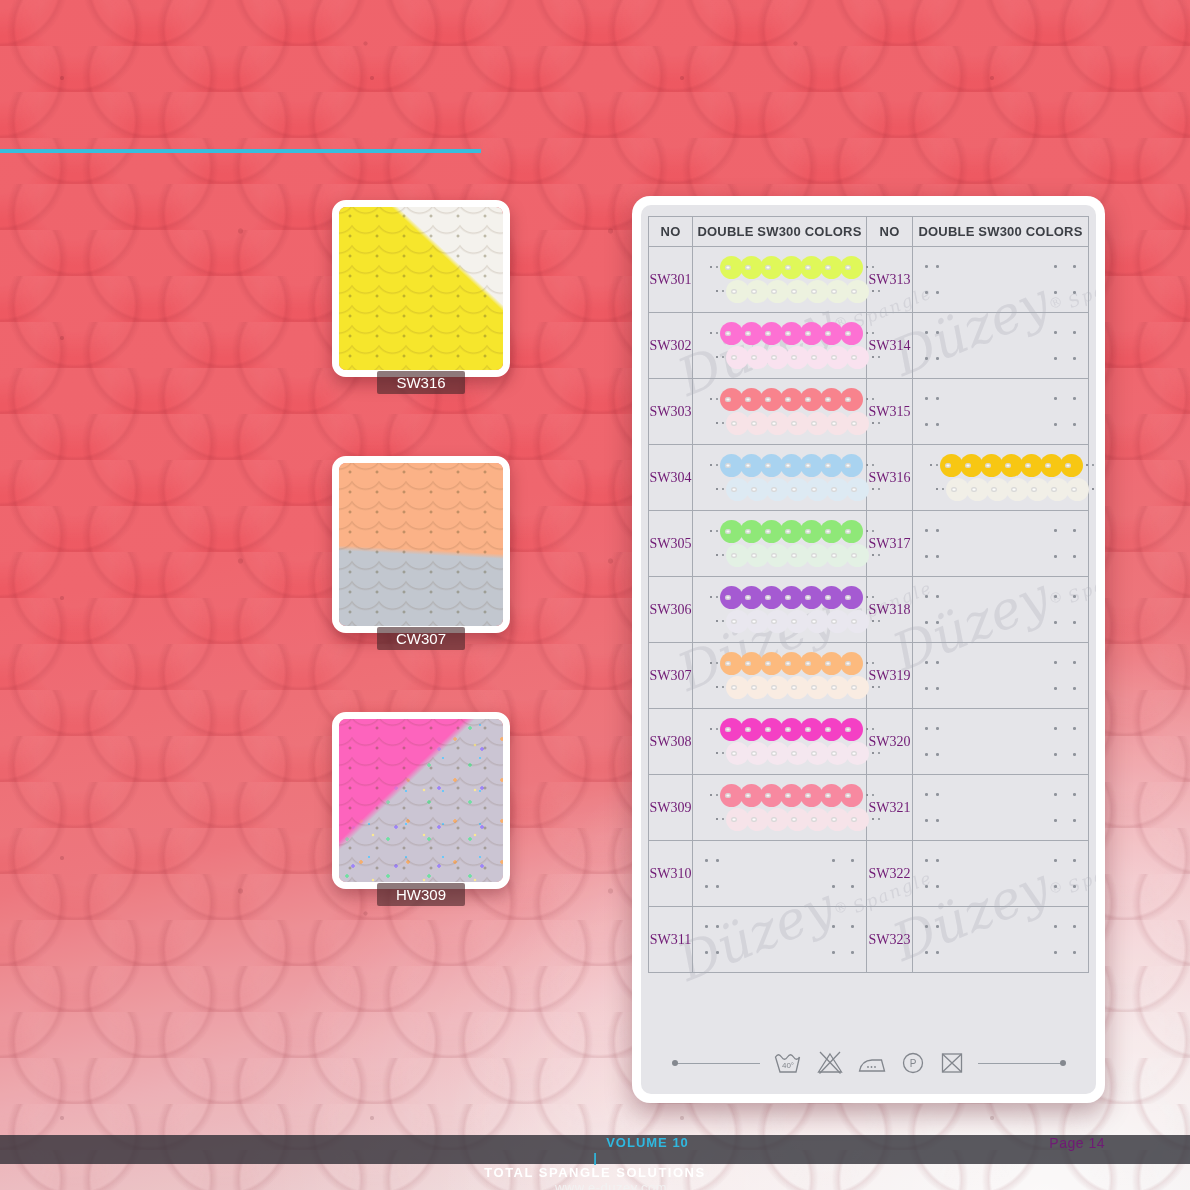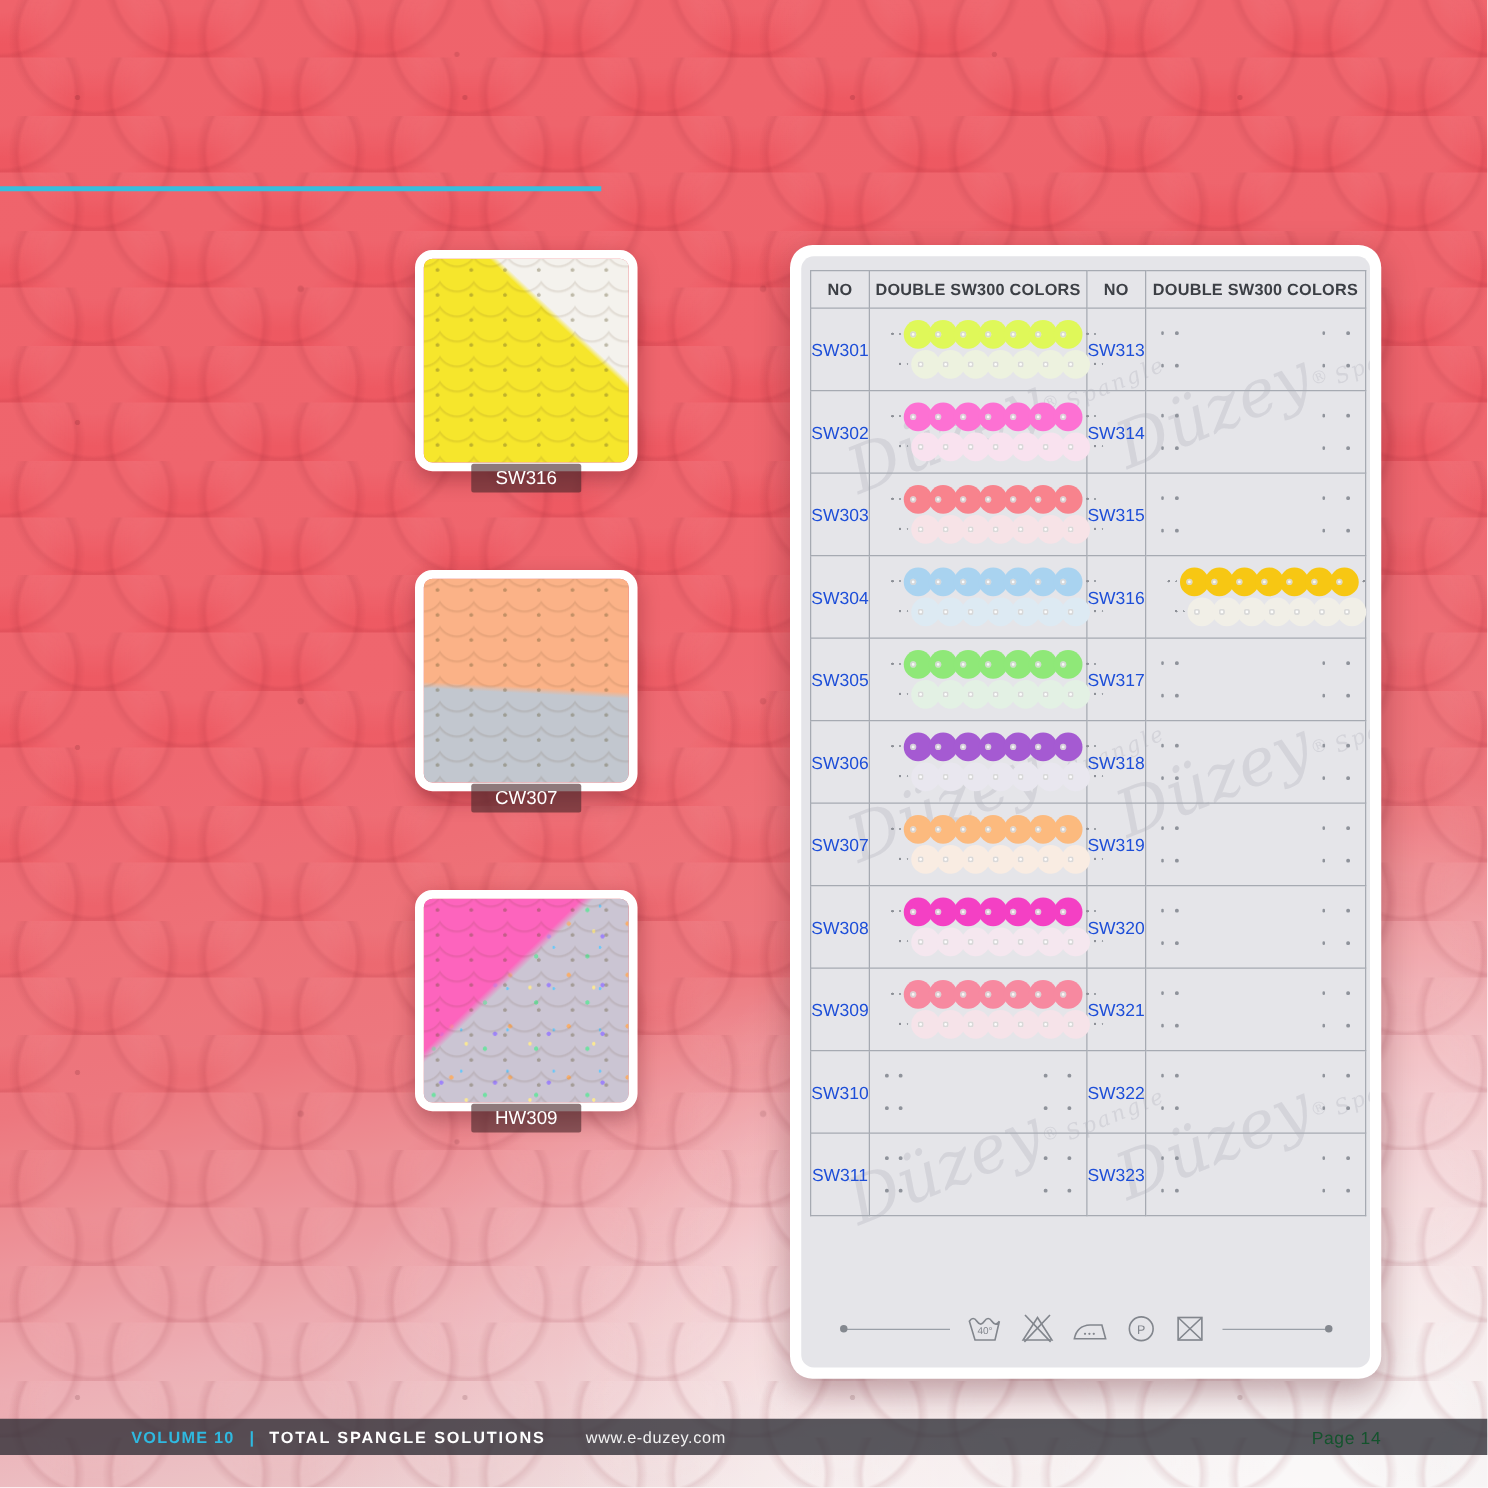--- a/index.html
+++ b/index.html
@@ -63,21 +63,21 @@
     border-radius:18px;box-shadow:0 10px 26px rgba(80,10,20,.35);padding:0;}
   .panel-inner{position:absolute;inset:9px;background:#e5e5e9;border-radius:10px;overflow:hidden;}
   .wm{position:absolute;color:rgba(125,125,145,.16);font-family:"DejaVu Serif",serif;
     font-style:italic;transform:rotate(-22deg);pointer-events:none;white-space:nowrap;}
   .wm .b{font-size:52px;} .wm .r{font-size:14px;vertical-align:super;}
   .wm .s{font-size:17px;letter-spacing:2px;}
 
   table.colors{border-collapse:collapse;margin:11px 0 0 7px;table-layout:fixed;background:transparent;position:relative;z-index:2;}
   table.colors th,table.colors td{border:1px solid #a6aab2;padding:0;}
   table.colors th{height:29px;font-size:13px;font-weight:700;letter-spacing:.2px;color:#3c3f45;}
-  td.no-cell{width:43px;font-size:14px;color:#1d4ed8;text-align:center;font-weight:400;}
+  td.no-cell{width:43px;font-size:14px;color:#701a75;text-align:center;font-weight:400;font-family:Liberation Serif, serif;}
   td.no-cell.r{width:45px;}
   td.color-cell{width:173px;height:65px;position:relative;}
   td.color-cell.r{width:175px;}
 
   .strand{position:absolute;left:14px;display:flex;align-items:center;height:24px;}
   .strand.top{top:8px;} .strand.bot{top:32px;left:20px;}
   .strand::before,.strand::after{content:"";width:9px;height:2px;margin:0 2px;
     background:radial-gradient(circle 1.6px at 2px 1px,#8d9097 0 60%,transparent 70%),
                radial-gradient(circle 1.2px at 8px 1px,#9ca0a6 0 60%,transparent 70%);}
   .sequin{position:relative;width:23px;height:23px;border-radius:50%;margin-left:-3px;flex:none;}
@@ -94,26 +94,26 @@
   
   .care-row{position:absolute;left:0;right:0;bottom:14px;height:34px;display:flex;
     align-items:center;justify-content:center;gap:13px;z-index:2;}
   .care-row svg{display:block;}
   .care-line{position:relative;width:84px;height:1px;background:#9aa0a8;}
   .care-line::before{content:"";position:absolute;top:-2.5px;width:6px;height:6px;border-radius:50%;background:#84888f;}
   .care-line.l::before{left:-4px;} .care-line.r::before{right:-4px;}
 
   
   .footer{position:absolute;left:0;top:1135px;width:1190px;height:29px;
-    background:rgba(44,44,51,.78);display:flex;align-items:center;}
+    background:rgba(44,44,51,.78);display:flex;align-items:center;flex-direction:column;}
   .footer .vol{margin-left:105px;color:#2fb9e0;font-size:13px;font-weight:700;letter-spacing:1px;}
   .footer .sep{color:#2fb9e0;font-size:13px;margin:0 12px;font-weight:700;}
   .footer .tag{color:#fff;font-size:13px;font-weight:700;letter-spacing:1.5px;}
   .footer .site{color:#f2f2f2;font-size:13px;margin-left:32px;letter-spacing:.5px;}
-  .footer .page-num{position:absolute;right:85px;color:#14532d;font-size:14px;letter-spacing:.5px;}
+  .footer .page-num{position:absolute;right:85px;color:#701a75;font-size:14px;letter-spacing:.5px;}
 </style>
 </head>
 <body>
 
 <div class="page">
   <div class="bg"></div>
 
   <div class="title-underline"></div>
 
   <div class="swatch-col">

